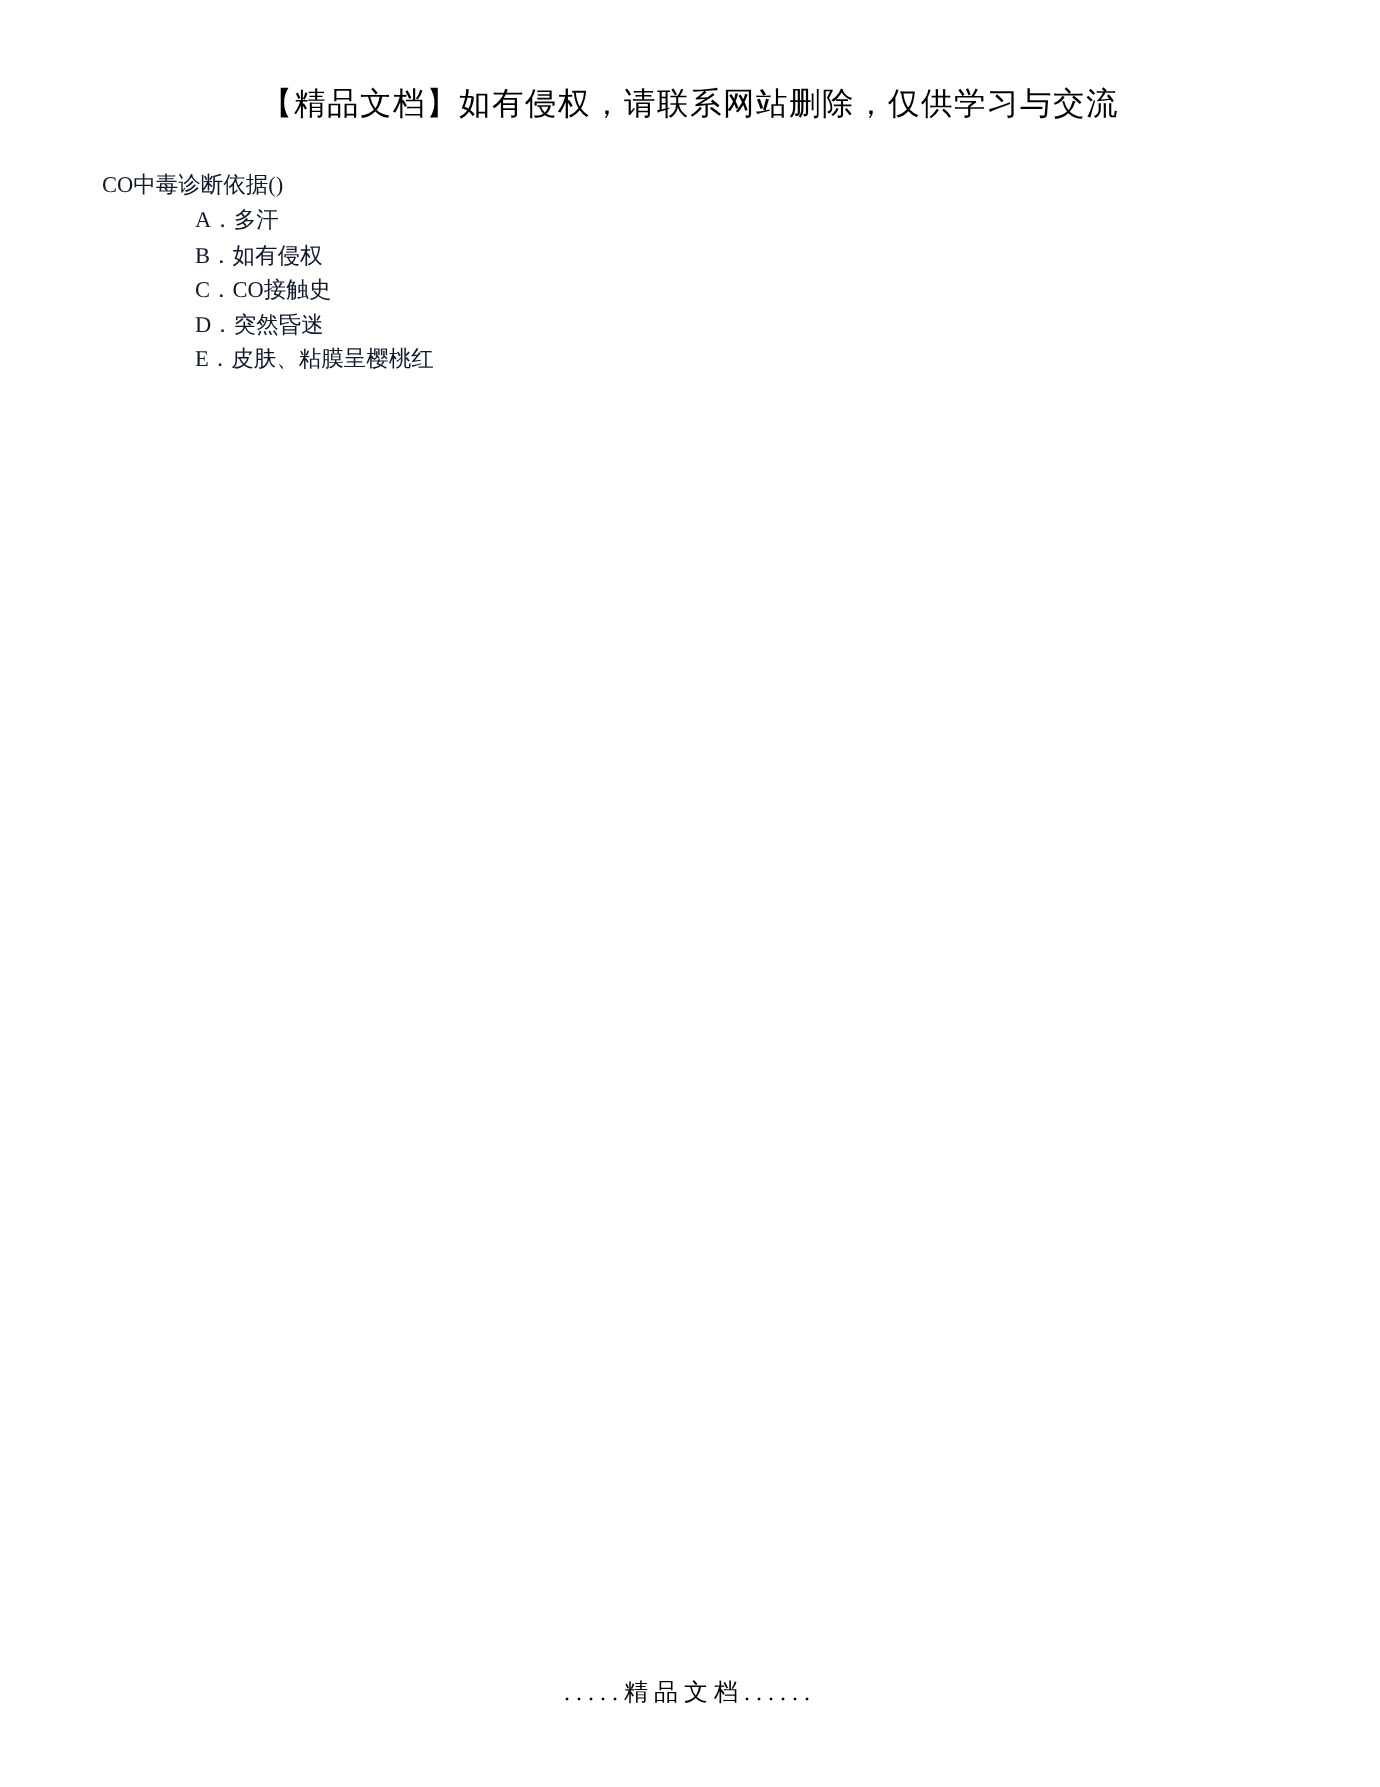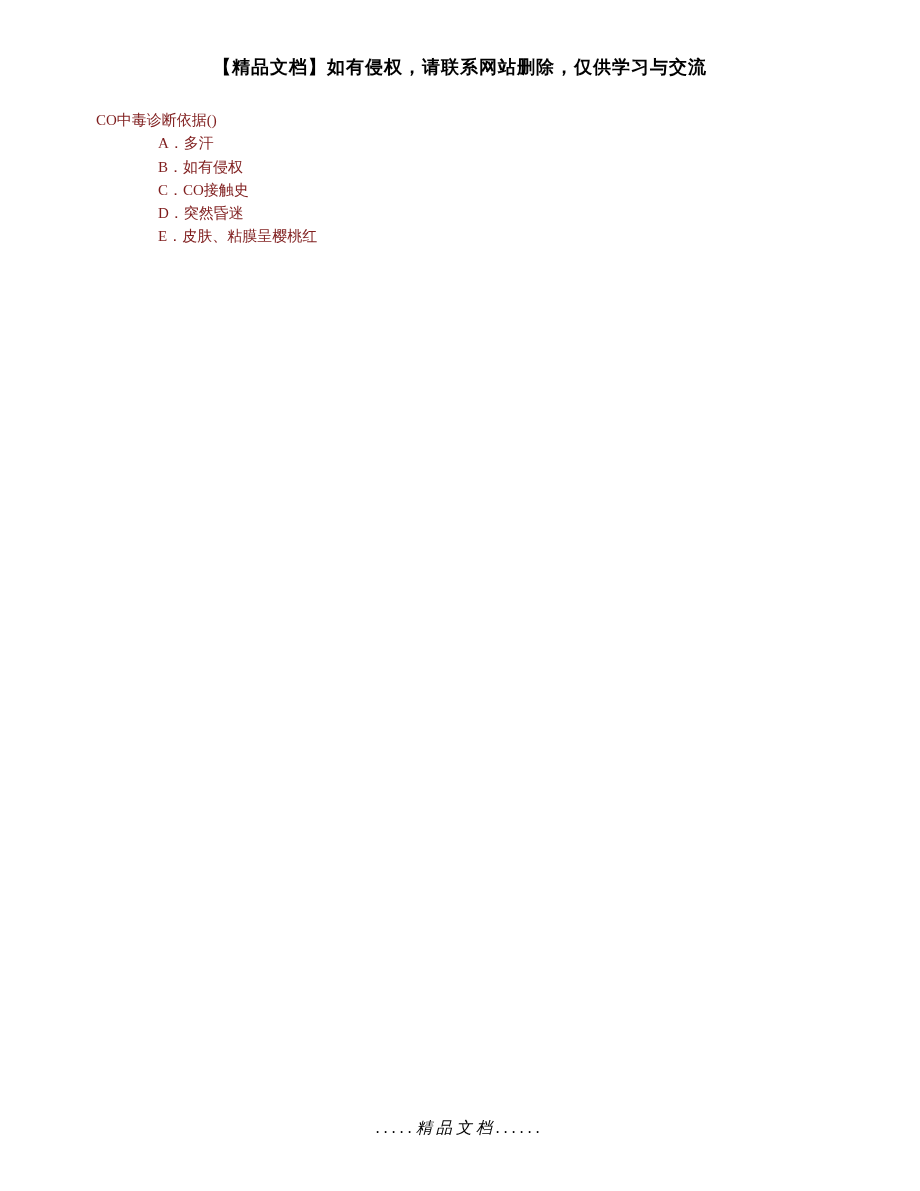--- a/index.html
+++ b/index.html
@@ -10,30 +10,30 @@
     body {
       width: 920px;
       height: 1191px;
       background: #ffffff;
       font-family: "SimSun", "宋体", serif;
       position: relative;
     }
     .page-header {
       text-align: center;
       padding-top: 55px;
-      font-size: 18px;
-      font-weight: bold;
+      font-size: 21px;
+      font-weight: normal;
       color: #000;
       letter-spacing: 1px;
     }
     .content {
-      padding: 30px 120px 0 96px;
+      padding: 30px 120px 0 68px;
       font-size: 15px;
       line-height: 1.55;
-      color: #7f1d1d;
+      color: #0f172a;
     }
     .question {
       margin-bottom: 0px;
     }
     .question-text {
       margin-left: 0;
     }
     .options {
       padding-left: 62px;
       font-family: Liberation Serif, serif;
@@ -51,21 +51,20 @@
     }
     .page-footer {
       position: absolute;
       bottom: 52px;
       left: 0;
       right: 0;
       text-align: center;
       font-size: 16px;
       color: #000;
       letter-spacing: 4px;
-      font-style: italic;
     }
   </style>
 </head>
 <body>
 
 <div class="page-header">【精品文档】如有侵权，请联系网站删除，仅供学习与交流</div>
 
 <div class="content">
 
   <div class="question">

